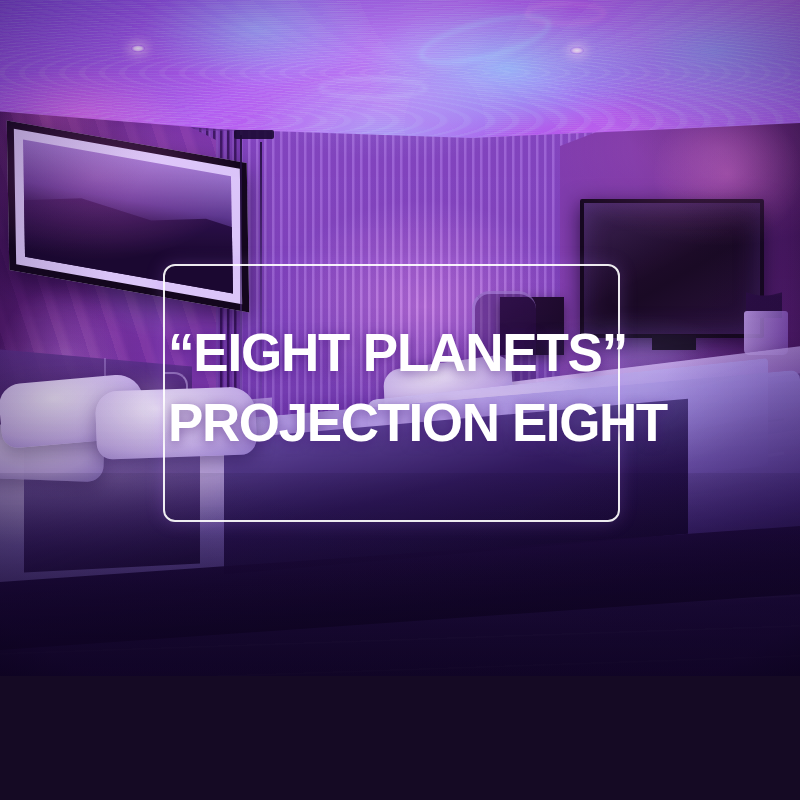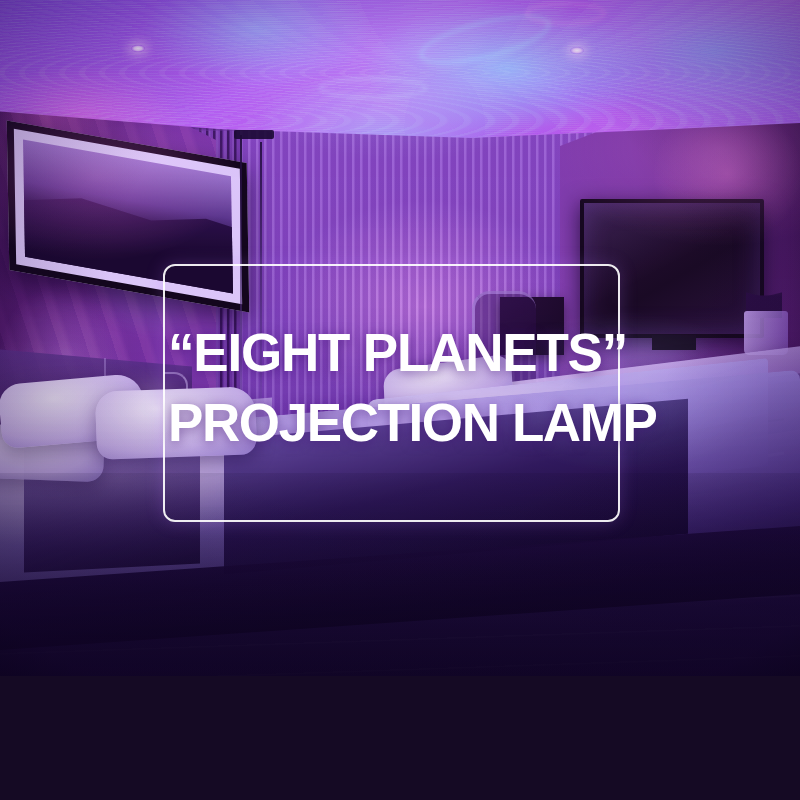--- a/index.html
+++ b/index.html
@@ -458,16 +458,16 @@
 
     <div class="nebula-wash"></div>
     <div class="purple-tint"></div>
     <div class="floor-shadow"></div>
     <div class="vignette"></div>
   </div>
 
   <div class="callout"></div>
   <div class="headline">
     <span class="line1">“EIGHT PLANETS”</span>
-    <span class="line2">PROJECTION LAMP</span>
+    <span class="line2">PROJECTION EIGHT</span>
   </div>
 
 </div>
 
 </body></html>

